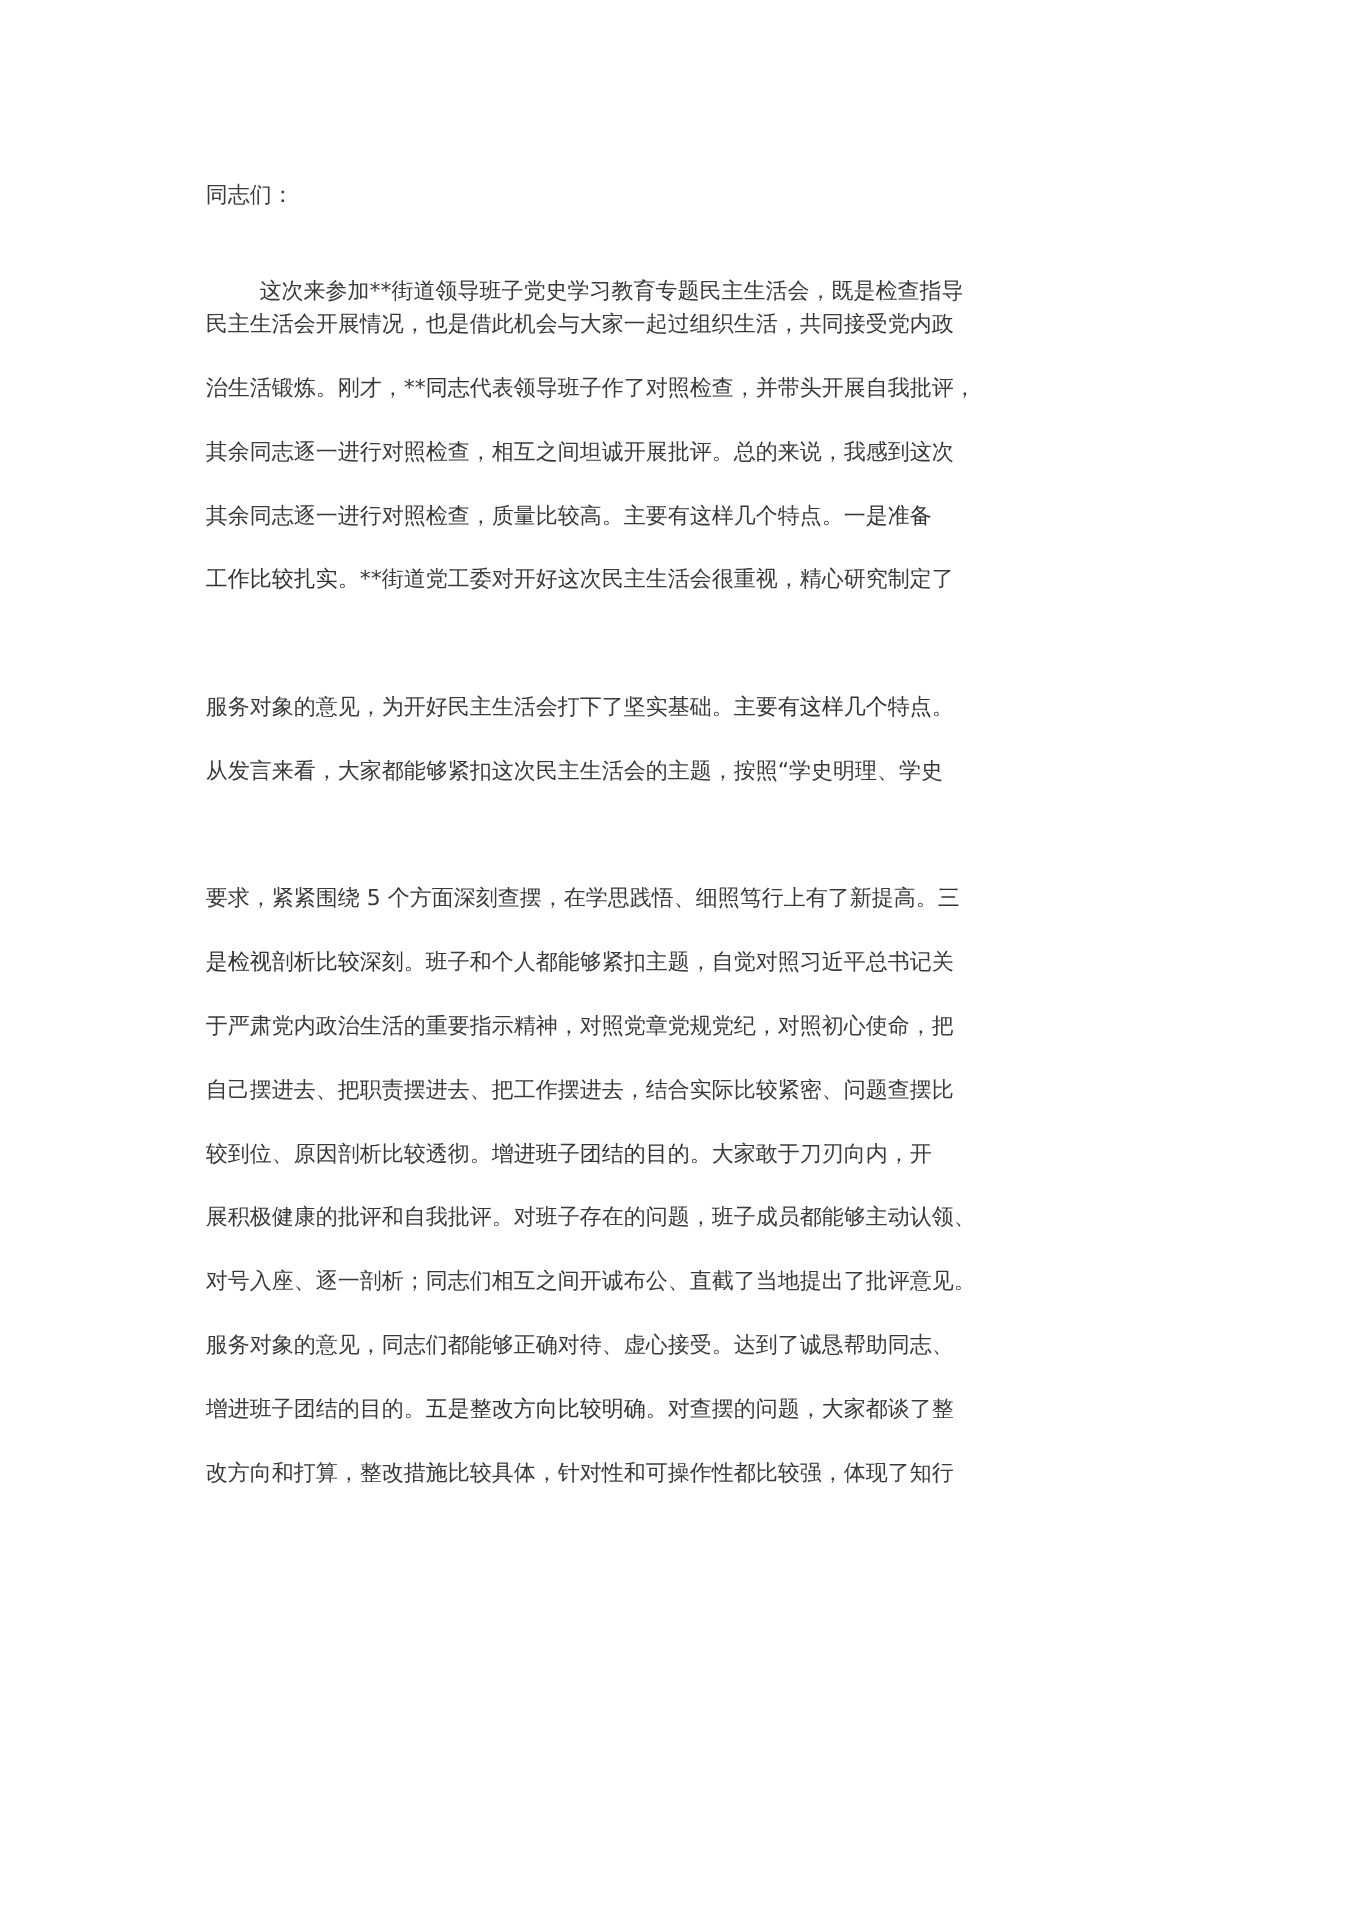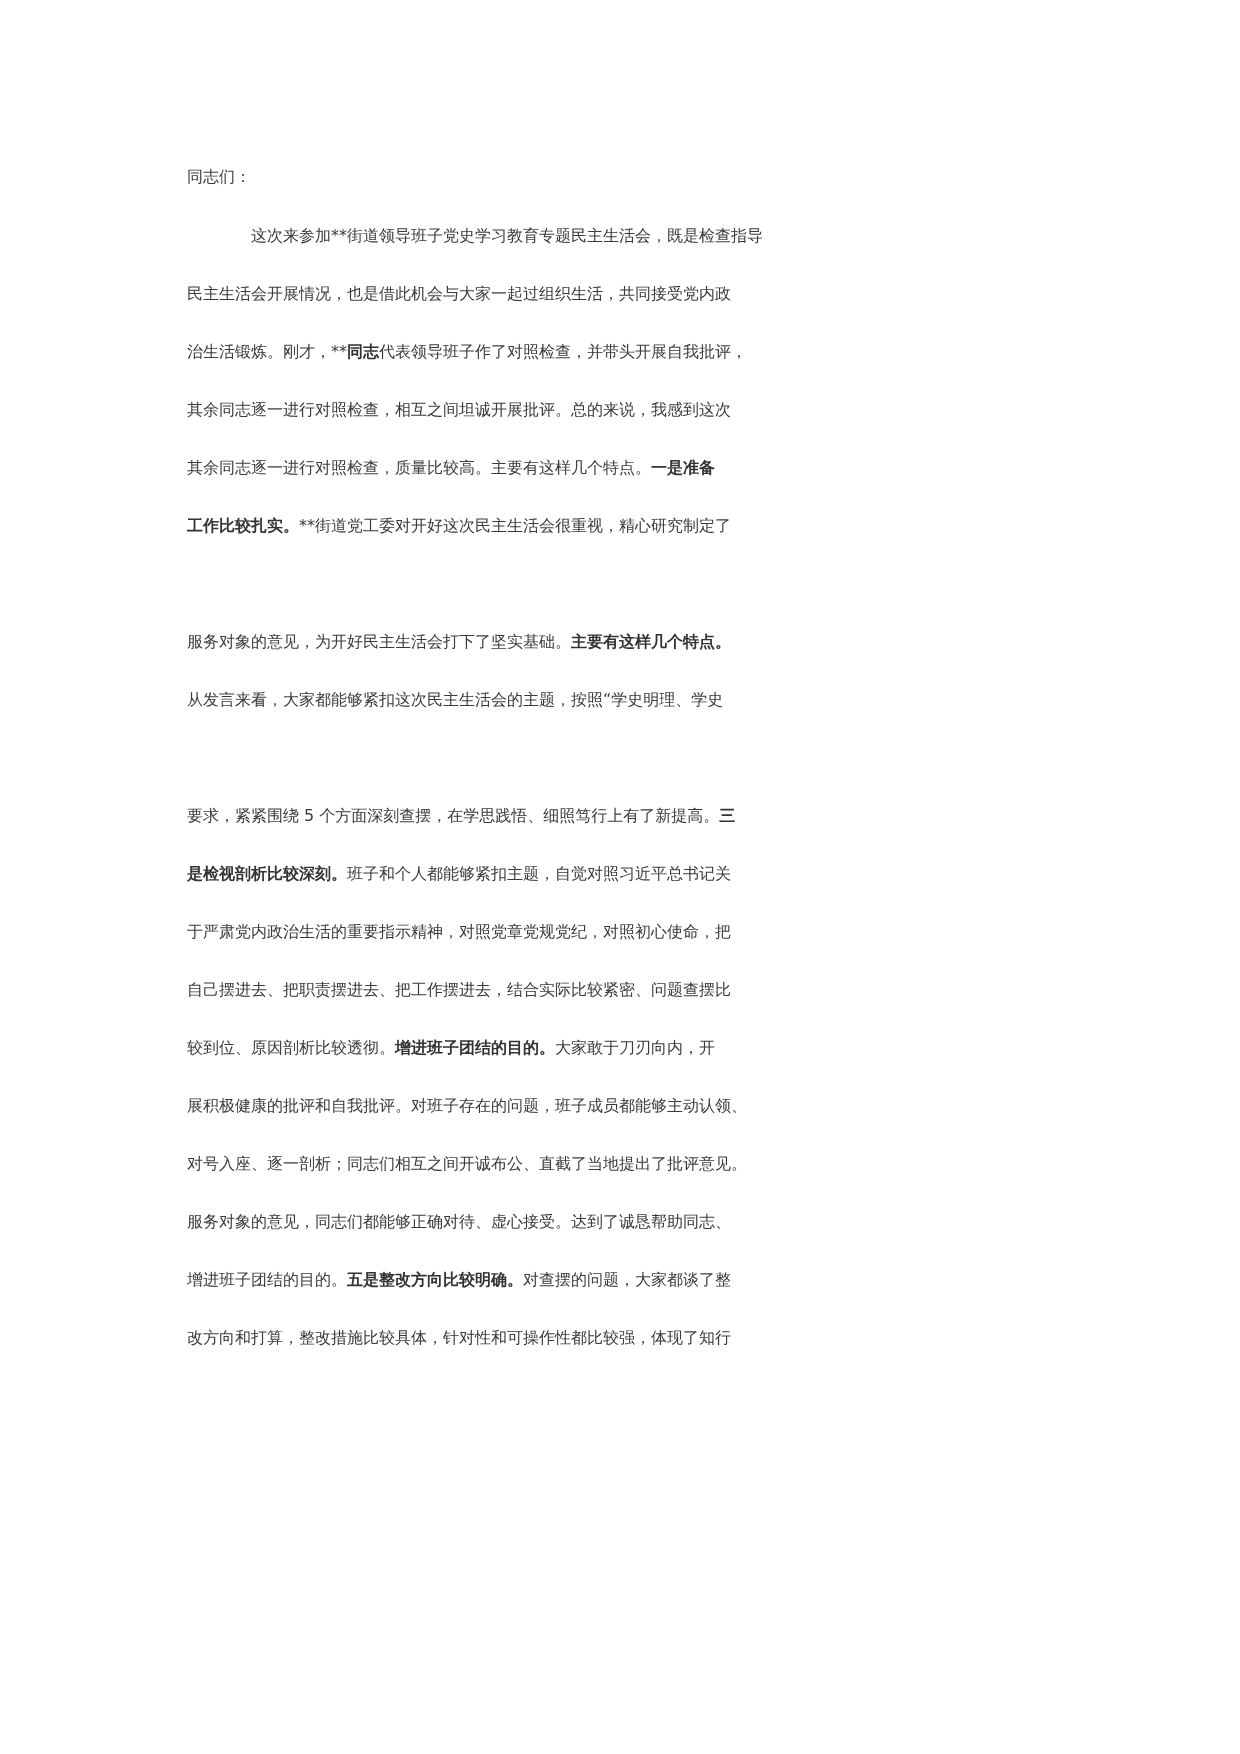--- a/index.html
+++ b/index.html
@@ -21,30 +21,31 @@
       top: 0;
       width: 1240px;
       height: 1754px;
       background: #ffffff;
     }
     .line {
       position: absolute;
       left: 187px;
       width: 880px;
       height: 40px;
-      font-size: 16px;
+      font-size: 20px;
       line-height: 40px;
       white-space: nowrap;
       letter-spacing: 0px;
     }
     .line.indent {
-      left: 251px;
+      left: 236px;
+      margin-top: 28px;
     }
     .b {
-      font-weight: bold;
+      font-weight: normal;
       color: #333333;
       text-align: center;
     }
   </style>
 </head>
 <body>
 
 <div class="page">
   <div class="line" style="top:157px">同志们：</div>
 

